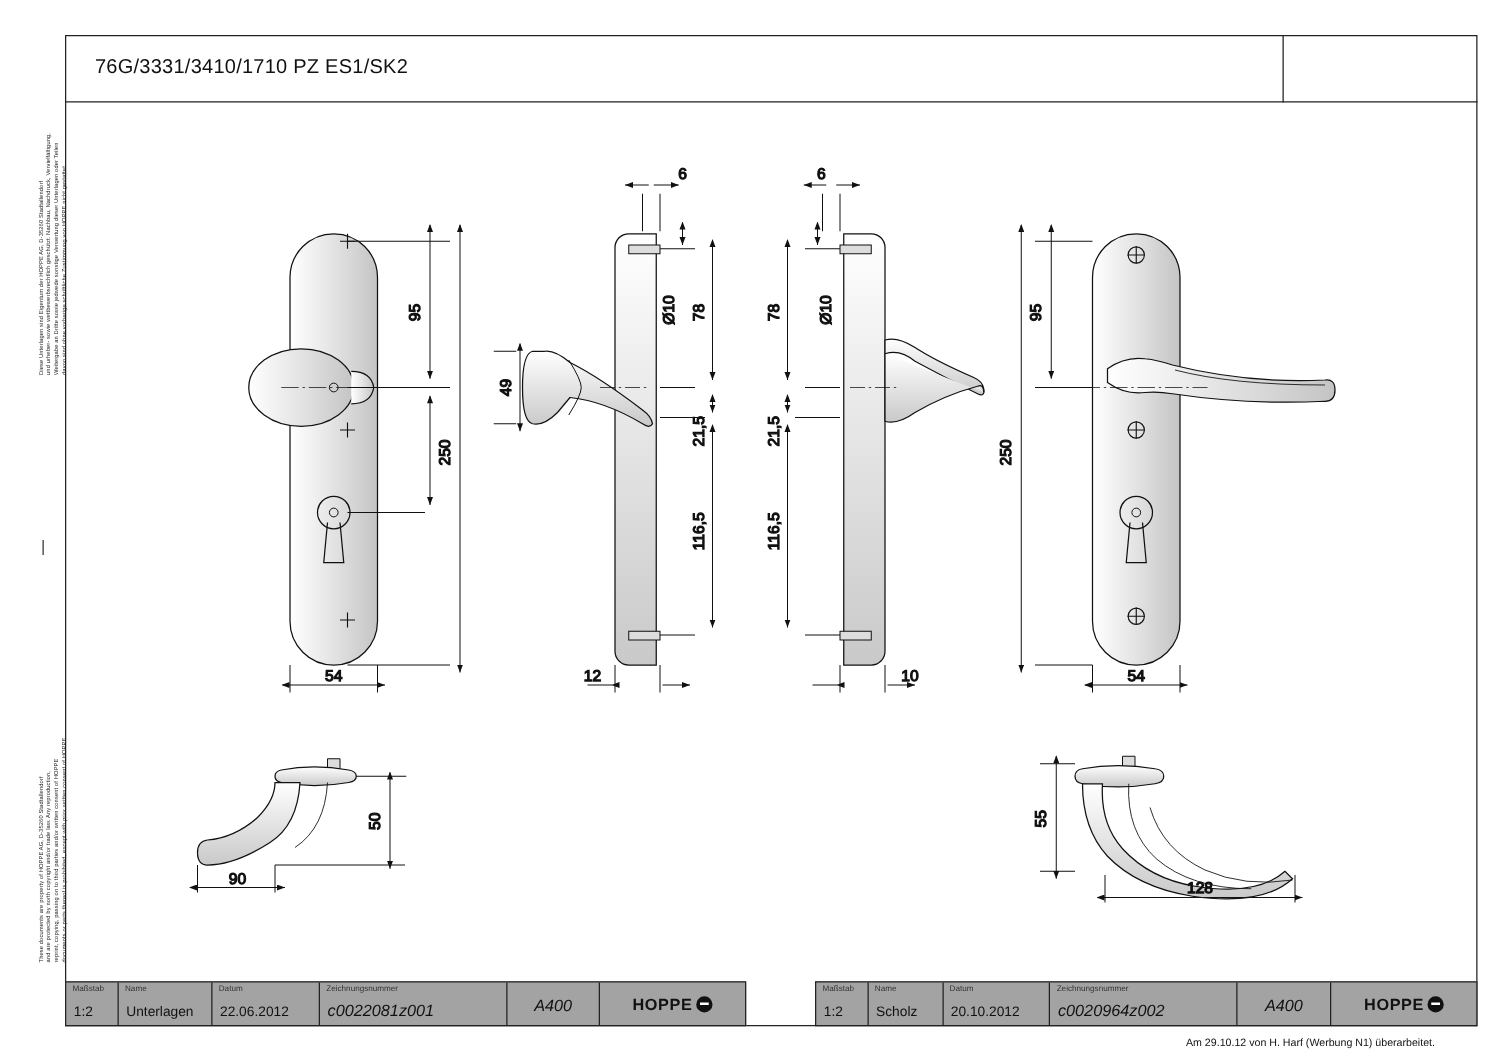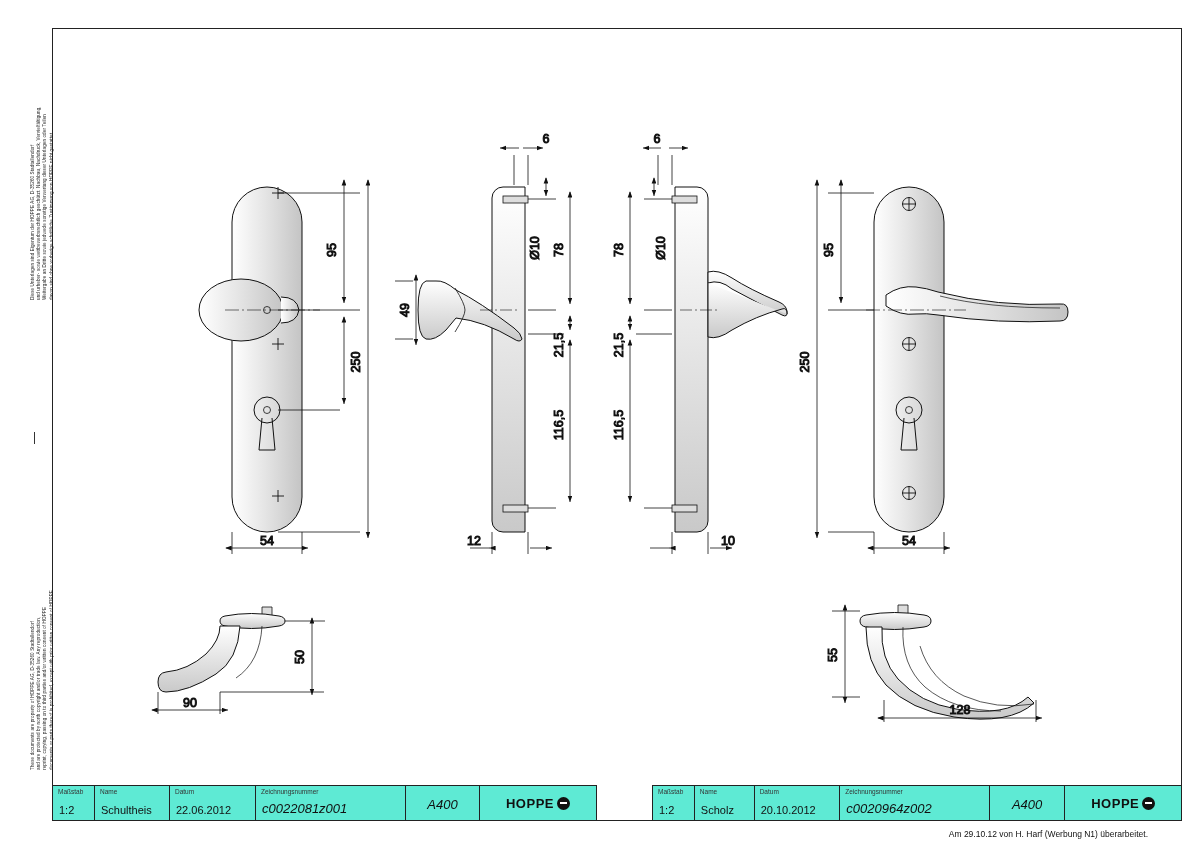--- a/index.html
+++ b/index.html
@@ -10,21 +10,21 @@
   .title-text{position:absolute;left:24px;top:17px;font-size:16px;letter-spacing:.2px;color:#111;}
   .title-right-box{position:absolute;right:0;top:0;width:156px;height:54px;border-left:1px solid #222;box-sizing:border-box;}
 
   
   .vtext{position:absolute;transform-origin:0 0;transform:rotate(-90deg);font-size:4.6px;line-height:6.2px;color:#222;white-space:pre;letter-spacing:.1px;}
   .vtext.t1{left:30px;top:300px;}
   .vtext.t2{left:30px;top:770px;}
   .vdash{position:absolute;left:34px;top:432px;width:1px;height:12px;background:#333;}
 
   
-  .tblock{position:absolute;bottom:28px;height:36px;border:1px solid #222;box-sizing:border-box;background:#5eead4;display:flex;margin-top:10px;}
+  .tblock{position:absolute;bottom:28px;height:36px;border:1px solid #222;box-sizing:border-box;background:#a3a3a3;display:flex;margin-top:10px;}
   .tblock.left{left:52px;width:545px;}
   .tblock.right{left:652px;width:530px;}
   .tcell{border-right:1px solid #222;box-sizing:border-box;position:relative;padding:2px 5px;}
   .tcell:last-child{border-right:none;}
   .tcap{font-size:6.5px;color:#333;line-height:8px;}
   .tval{font-size:11px;color:#111;position:absolute;left:6px;bottom:4px;}
   .tval.big{font-size:13px;font-style:italic;}
   .logo{display:flex;align-items:center;justify-content:center;width:116px;}
   .logo-inner{font-size:13px;font-weight:bold;letter-spacing:.5px;color:#111;display:flex;align-items:center;gap:3px;}
   .logo-mark{display:inline-block;width:13px;height:13px;border-radius:50%;background:#111;position:relative;}
@@ -34,20 +34,24 @@
   svg.draw{position:absolute;left:0;top:0;width:1200px;height:849px;pointer-events:none;}
   text.dim{font-family:"Liberation Sans", sans-serif;font-size:12.5px;fill:#111;}
   text.dimv{font-family:"Liberation Sans", sans-serif;font-size:12.5px;fill:#111;}
 </style>
 </head>
 <body>
 
 <div id="sheet">
 
   <div class="frame"></div>
+  <div class="titlebar">
+    <div class="title-text">76G/3331/3410/1710 PZ ES1/SK2</div>
+    <div class="title-right-box"></div>
+  </div>
 
   <div class="vtext t1">Diese Unterlagen sind Eigentum der HOPPE AG, D-35260 Stadtallendorf
 und urheber- sowie wettbewerbsrechtlich geschützt. Nachbau, Nachdruck, Vervielfältigung,
 Weitergabe an Dritte sowie jedwede sonstige Verwertung dieser Unterlagen oder Teilen
 davon sind ohne vorherige schriftliche Zustimmung von HOPPE nicht gestattet.</div>
   <div class="vtext t2">These documents are property of HOPPE AG, D-35260 Stadtallendorf
 and are protected by north copyright and/or trade law. Any reproduction,
 reprint, copying, passing on to third parties and/or written consent of HOPPE
 documents or parts thereof is prohibited, except with prior written consent of HOPPE.</div>
   <div class="vdash"></div>
@@ -233,21 +237,21 @@
     </g>
   </svg>
 
   <div class="tblock left">
     <div class="tcell" style="width:42px">
       <div class="tcap">Maßstab</div>
       <div class="tval">1:2</div>
     </div>
     <div class="tcell" style="width:75px">
       <div class="tcap">Name</div>
-      <div class="tval">Schultheis</div>
+      <div class="tval">Unterlagen</div>
     </div>
     <div class="tcell" style="width:86px">
       <div class="tcap">Datum</div>
       <div class="tval">22.06.2012</div>
     </div>
     <div class="tcell" style="width:150px">
       <div class="tcap">Zeichnungsnummer</div>
       <div class="tval big">c0022081z001</div>
     </div>
     <div class="tcell" style="width:74px">

